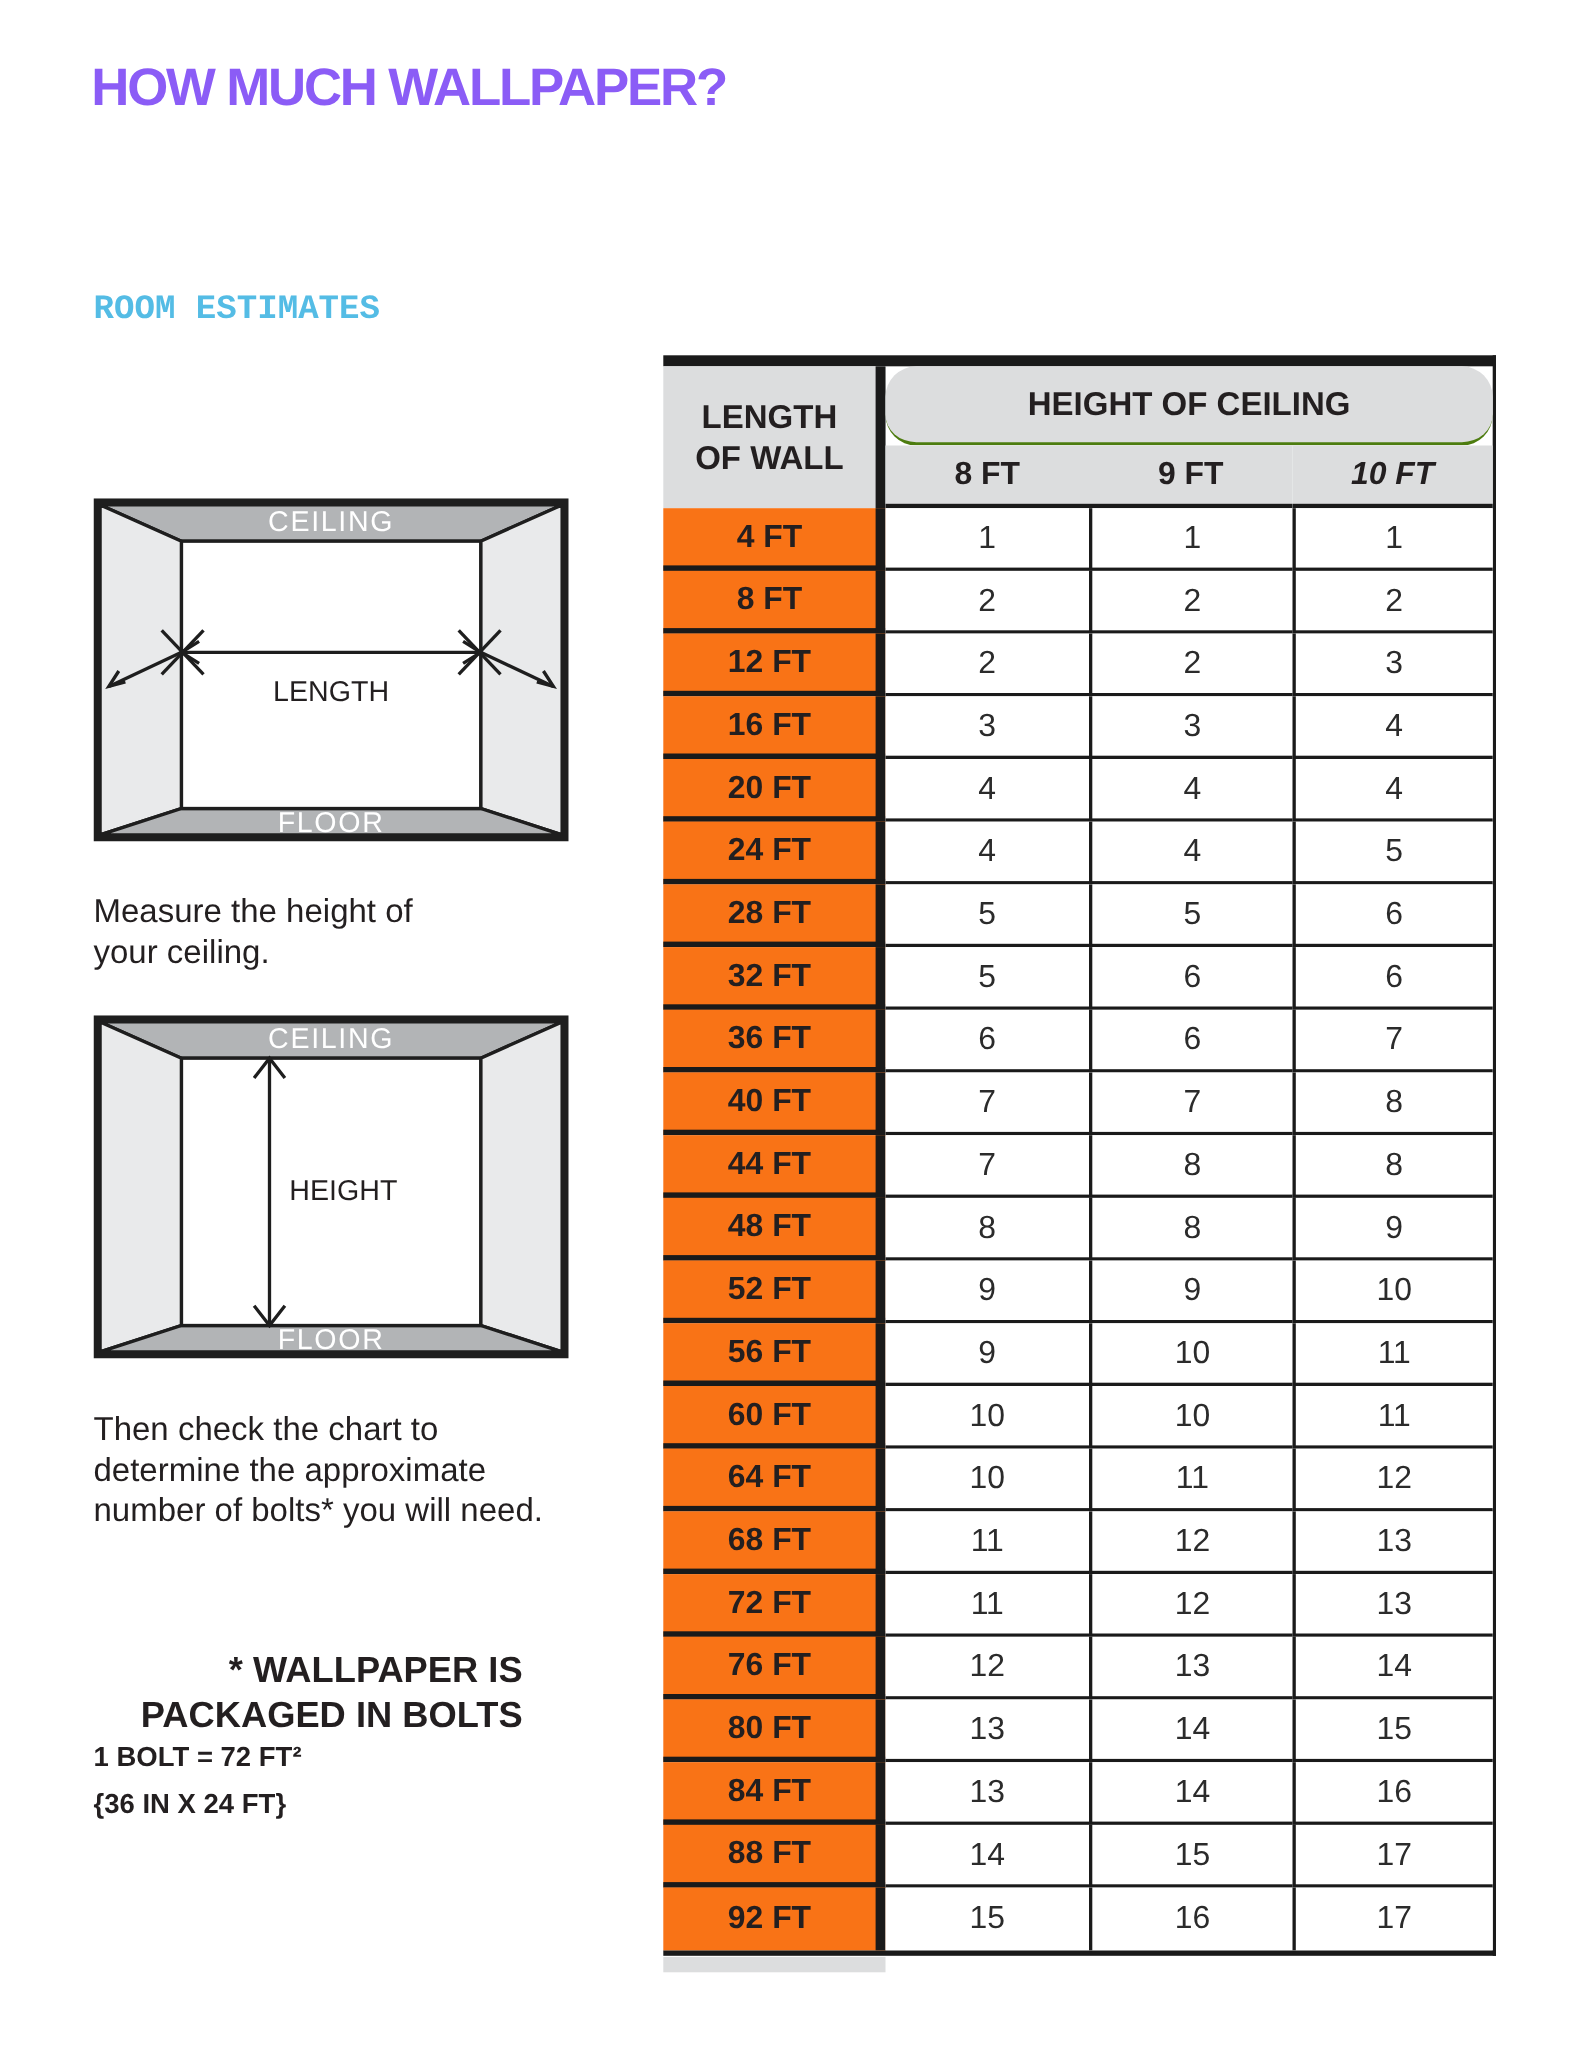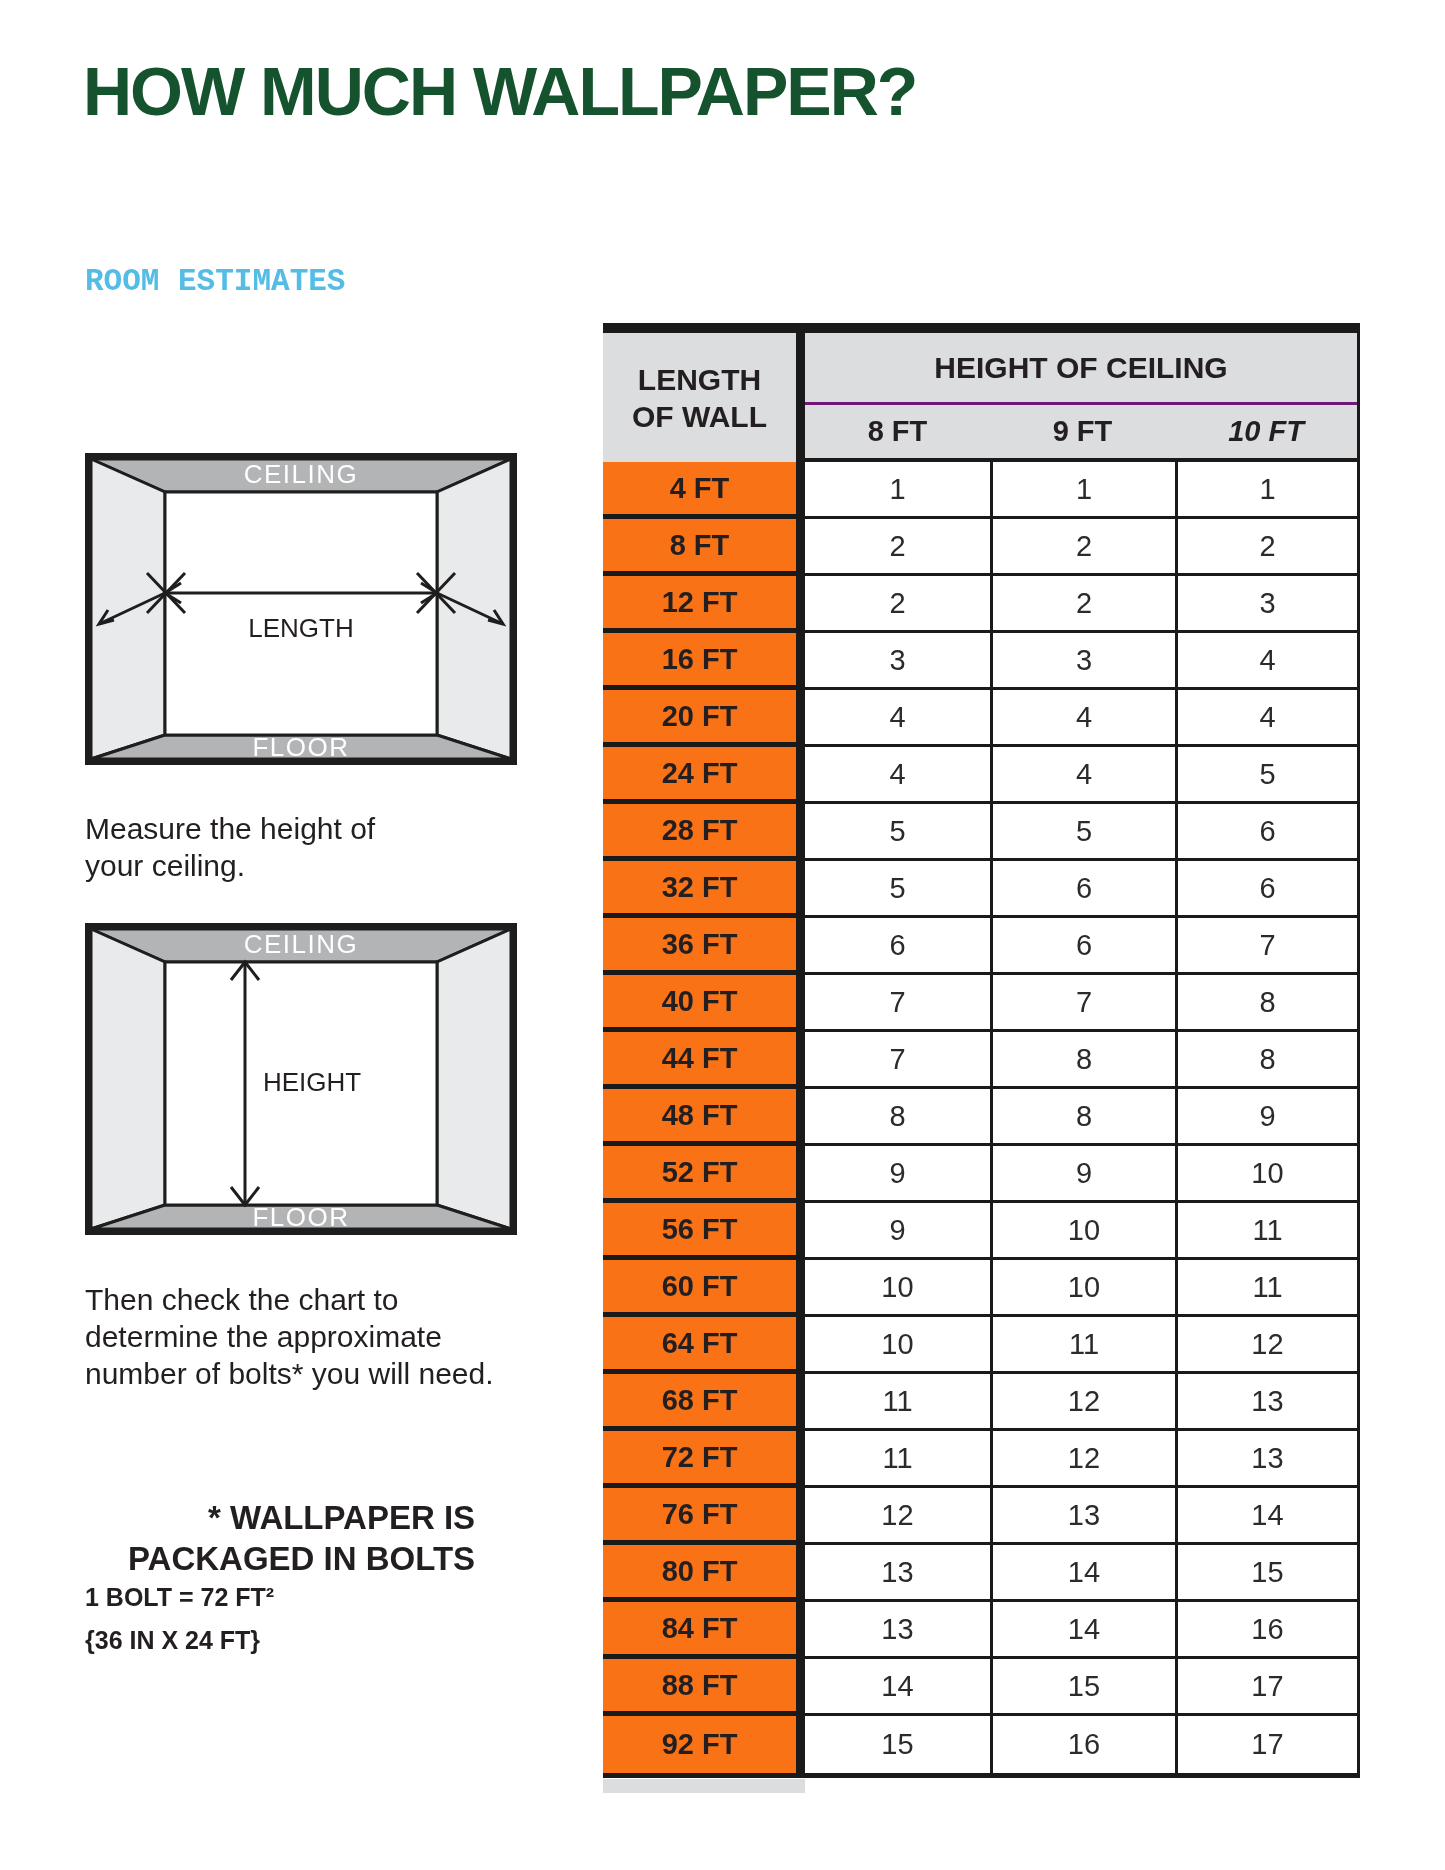--- a/index.html
+++ b/index.html
@@ -9,24 +9,24 @@
     height: 1870px;
     background: #ffffff;
     font-family: "Liberation Sans", "DejaVu Sans", sans-serif;
     color: #231F20;
     overflow: hidden;
   }
   .page-title {
     position: absolute;
     left: 83px;
     top: 52px;
-    font-size: 68px;
+    font-size: 48px;
     font-weight: bold;
     letter-spacing: -2px;
-    color: #14532d;
+    color: #8b5cf6;
     margin: 0;
     white-space: nowrap;
   }
   .section-heading {
     position: absolute;
     font-size: 31px;
     font-weight: bold;
     color: #54BCE5;
     margin: 0;
     white-space: nowrap;
@@ -97,22 +97,22 @@
   .hcell { background: #DCDDDE; box-sizing: border-box; display: flex; align-items: center; justify-content: center; }
   .h-label {
     grid-column: 1; grid-row: 1 / 3;
     border-right: 9px solid #1a1a1a;
     font-size: 30px; font-weight: bold;
     text-align: center; line-height: 37px;
     white-space: pre-line;
   }
   .h-group {
     grid-column: 2 / 5; grid-row: 1;
-    border-bottom: 3px solid #701a75;
-    font-size: 30px; font-weight: bold;
+    border-bottom: 3px solid #4d7c0f;
+    font-size: 30px; font-weight: bold; border-radius: 28px;
   }
   .h-sub { grid-row: 2; border-bottom: 4px solid #1a1a1a; font-size: 29px; font-weight: bold; }
   .h-sub1 { grid-column: 2; }
   .h-sub2 { grid-column: 3; }
   .h-sub3 { grid-column: 4; font-style: italic; }
 
   .bt-row {
     display: grid;
     grid-template-columns: 202px 185px 185px 182px;
     height: 57px;

